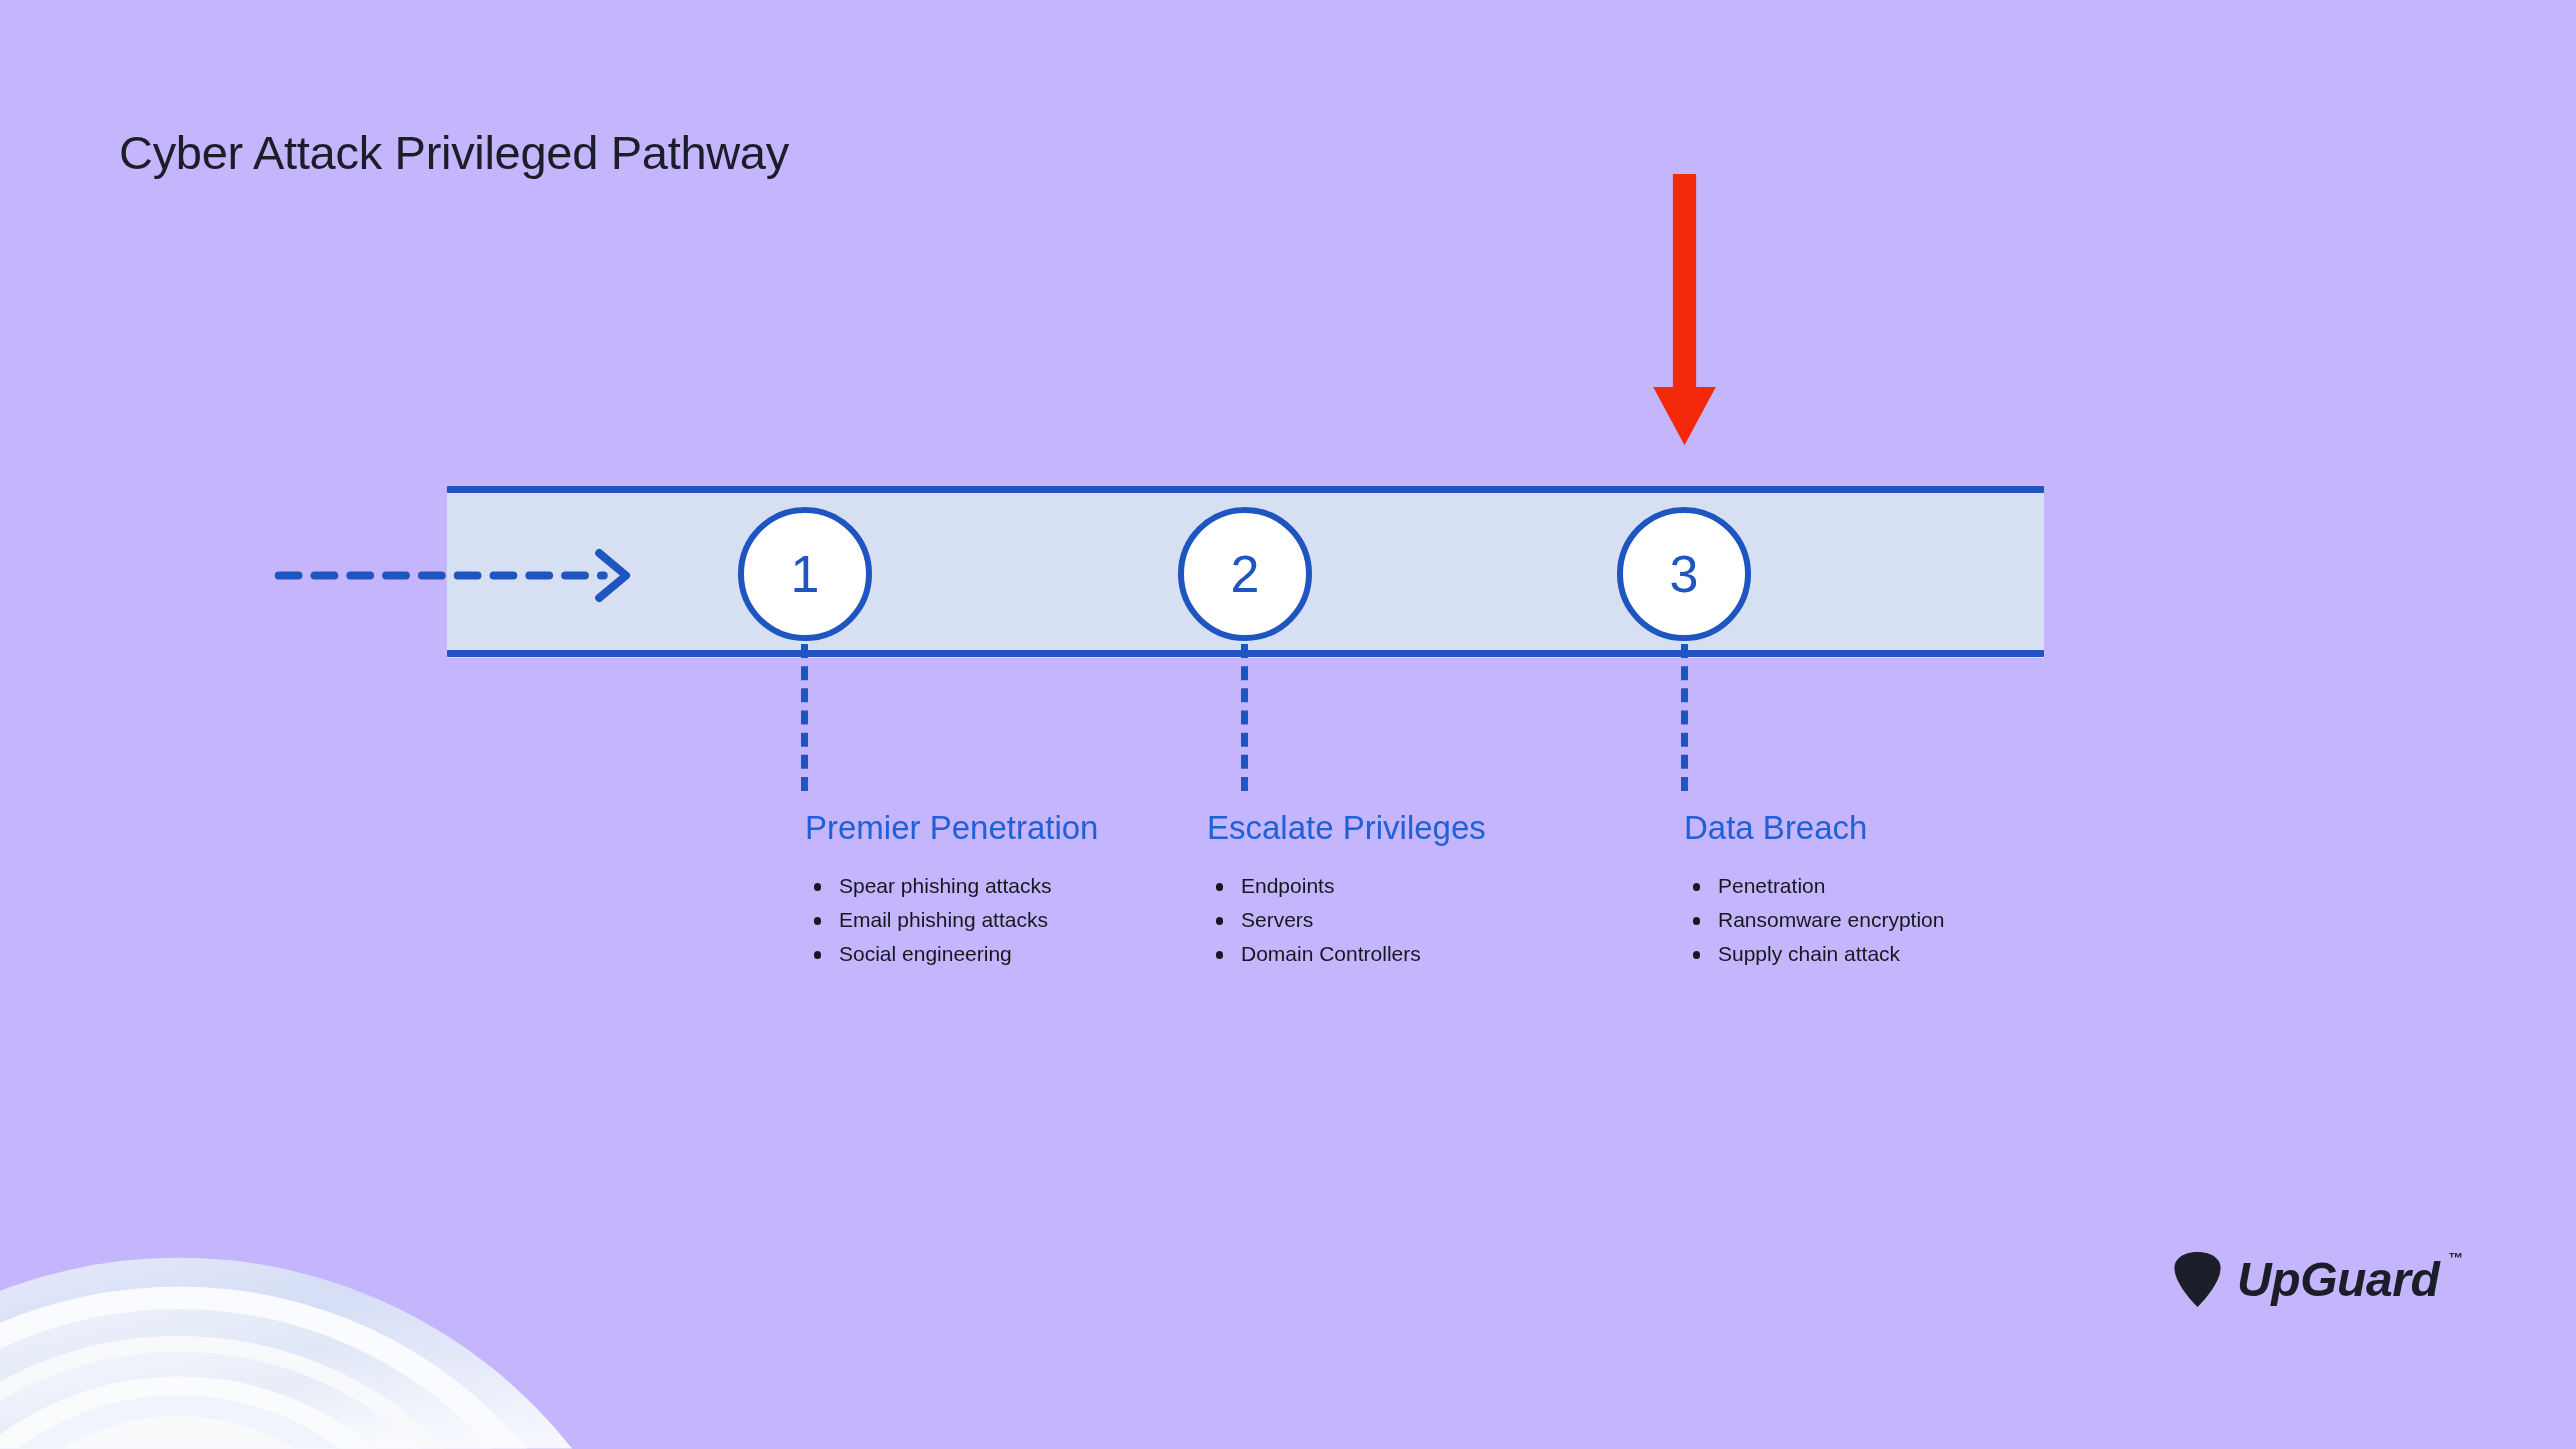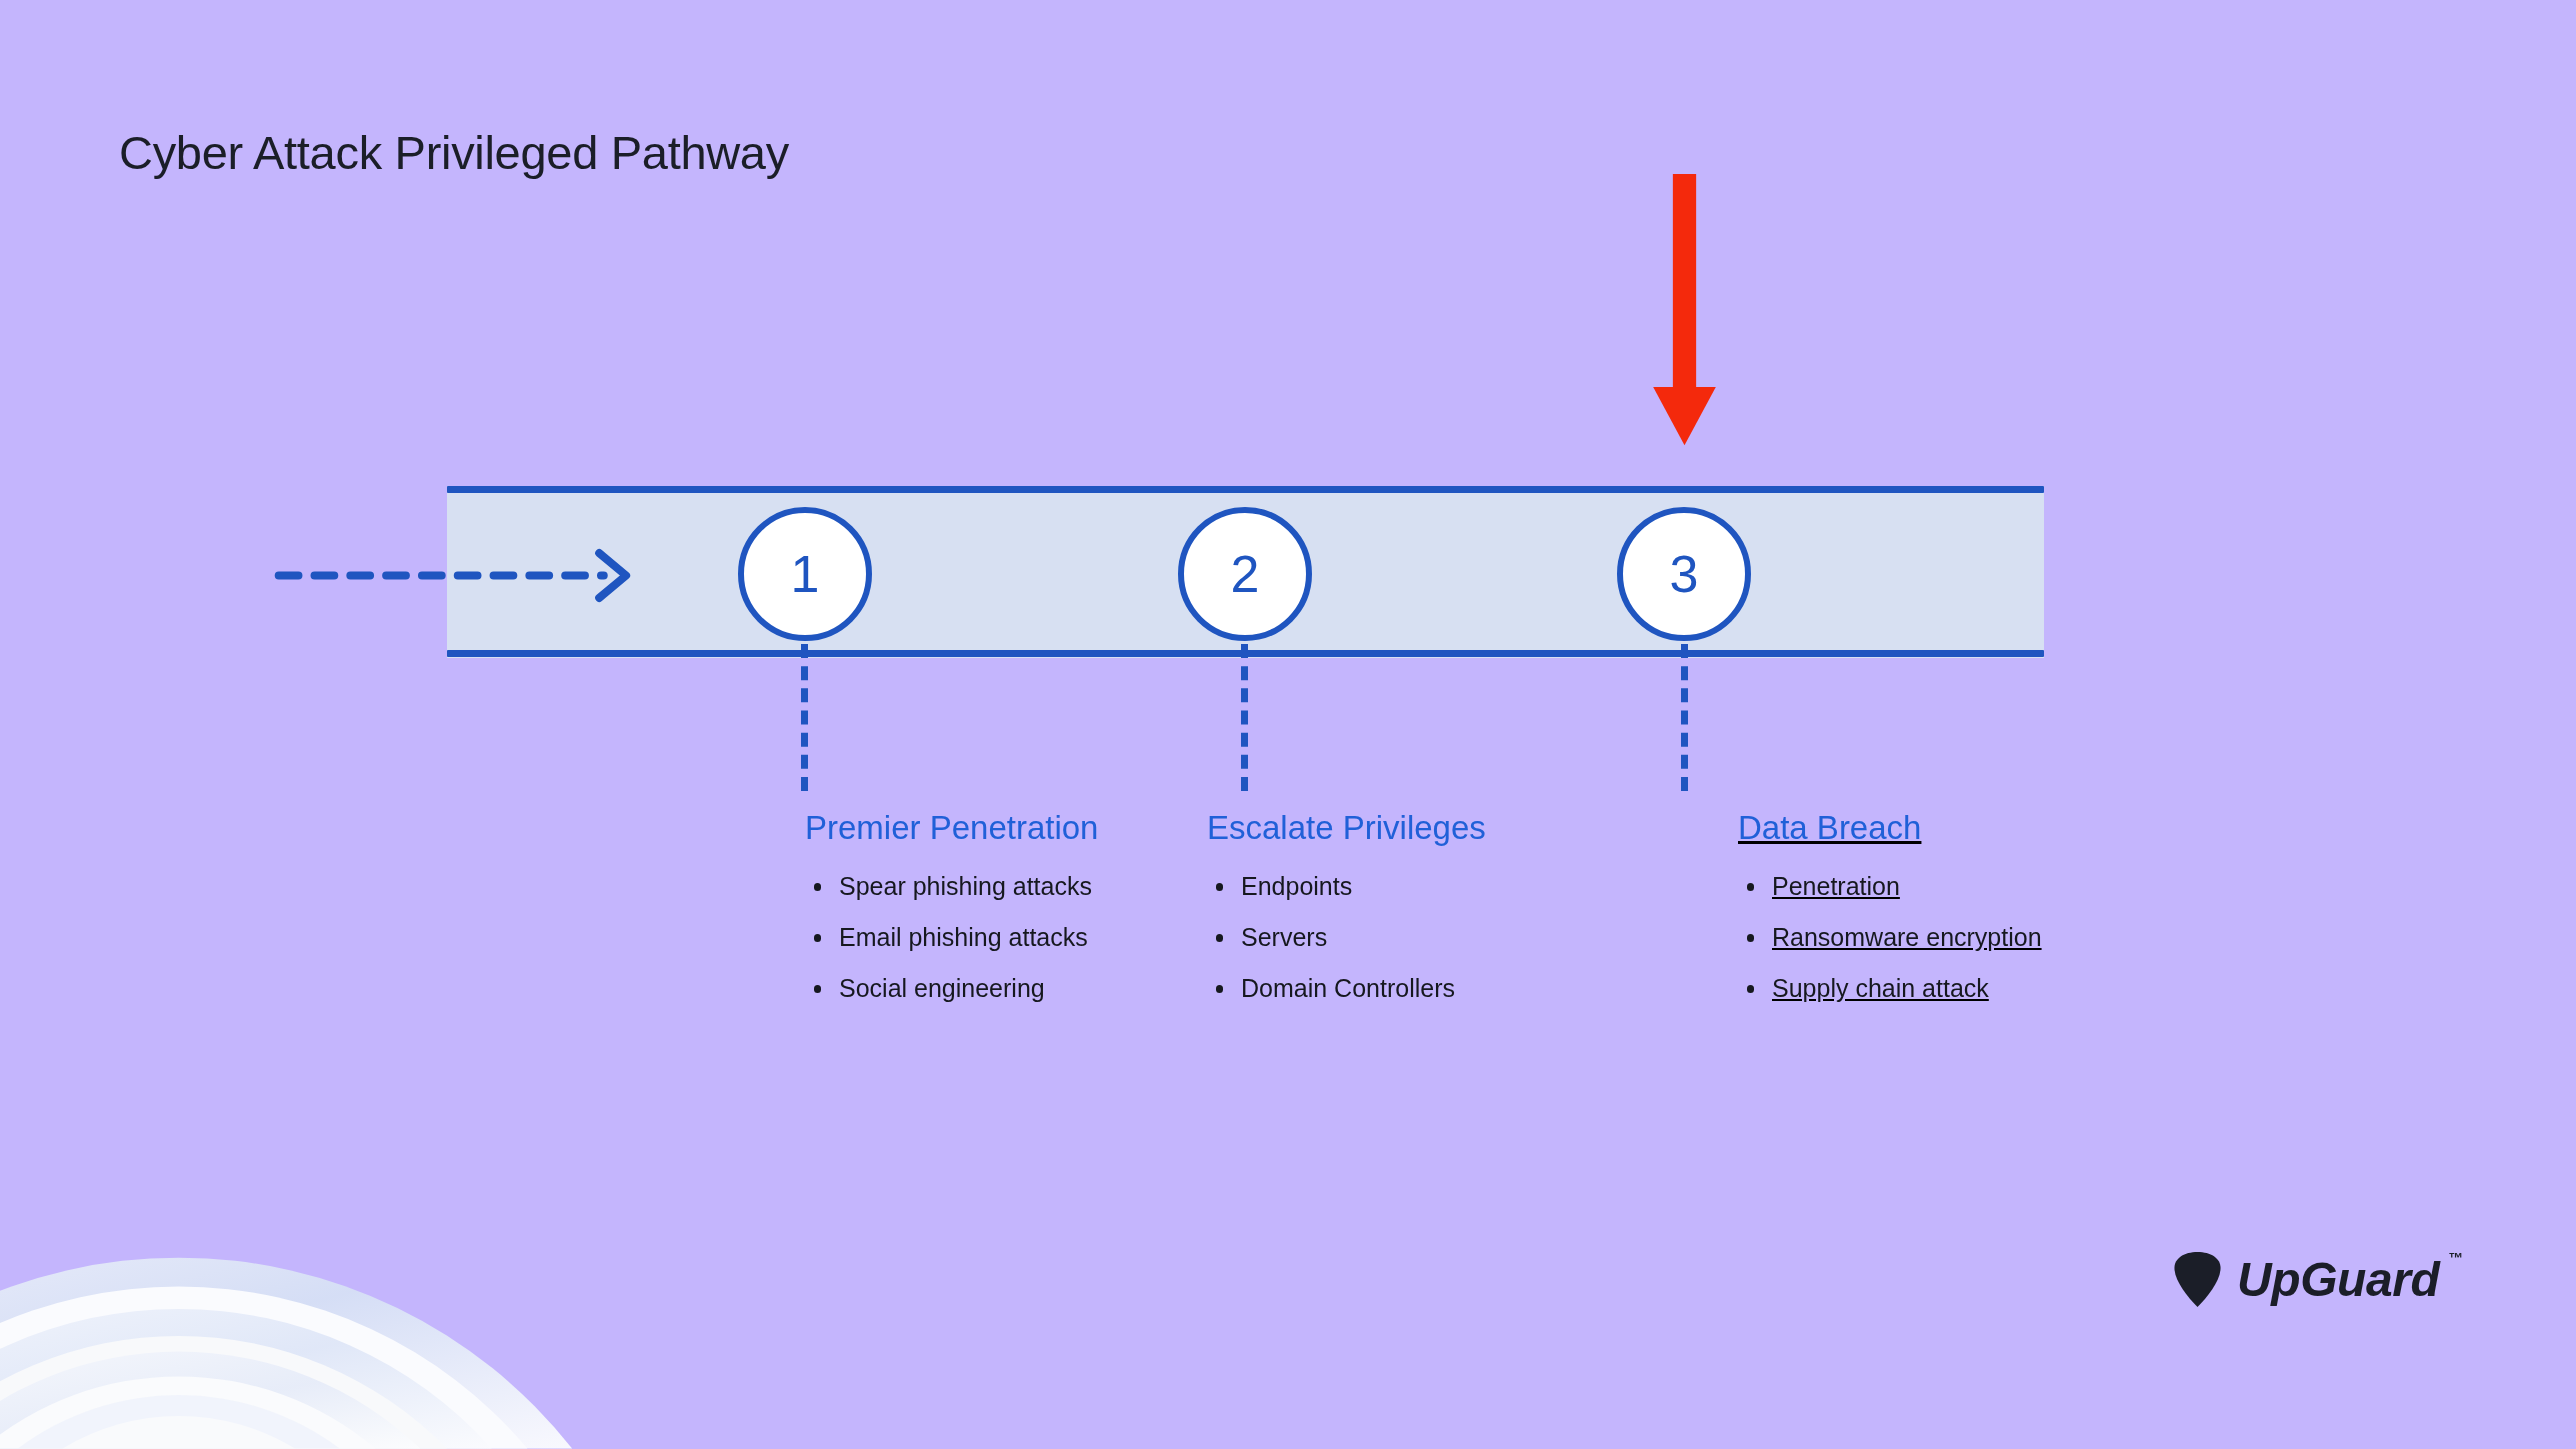--- a/index.html
+++ b/index.html
@@ -61,22 +61,22 @@
 
   
   .step-col { position:absolute; top:808px; }
   .step-heading {
     font-size:33px; color:#2060D8; font-weight:400;
     white-space:nowrap; line-height:1.2;
   }
   .step-list { list-style:none; margin-top:21.5px; }
   .step-list li {
     position:relative;
-    font-size:25px; color:#16181F; line-height:34px;
-    padding-left:34px; white-space:nowrap;margin-top:17px;
+    font-size:21px; color:#16181F; line-height:34px;
+    padding-left:34px; white-space:nowrap;
   }
   .step-list li .bullet {
     position:absolute; left:9px; top:14.3px;
     width:7.2px; height:7.2px; border-radius:50%; background:#16181F;
   }
 
   
   .logo { position:absolute; left:2174px; top:1252px; display:flex; align-items:center; gap:16px; }
   .logo-mark { width:47px; height:55px; flex:none; }
   .logo-text {
@@ -169,21 +169,21 @@
 
   <div class="step-col" style="left:1207px;">
     <div class="step-heading">Escalate Privileges</div>
     <ul class="step-list">
       <li><span class="bullet"></span><span>Endpoints</span></li>
       <li><span class="bullet"></span><span>Servers</span></li>
       <li><span class="bullet"></span><span>Domain Controllers</span></li>
     </ul>
   </div>
 
-  <div class="step-col" style="left:1738px;text-decoration:underline;">
+  <div class="step-col" style="left:1684px;">
     <div class="step-heading">Data Breach</div>
     <ul class="step-list">
       <li><span class="bullet"></span><span>Penetration</span></li>
       <li><span class="bullet"></span><span>Ransomware encryption</span></li>
       <li><span class="bullet"></span><span>Supply chain attack</span></li>
     </ul>
   </div>
 
   <div class="logo">
     <svg class="logo-mark" viewBox="0 0 52 62" fill="none">

